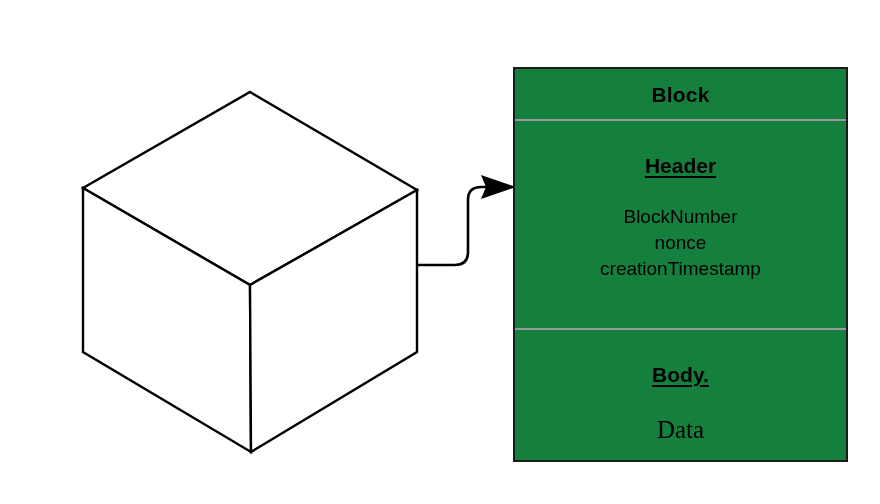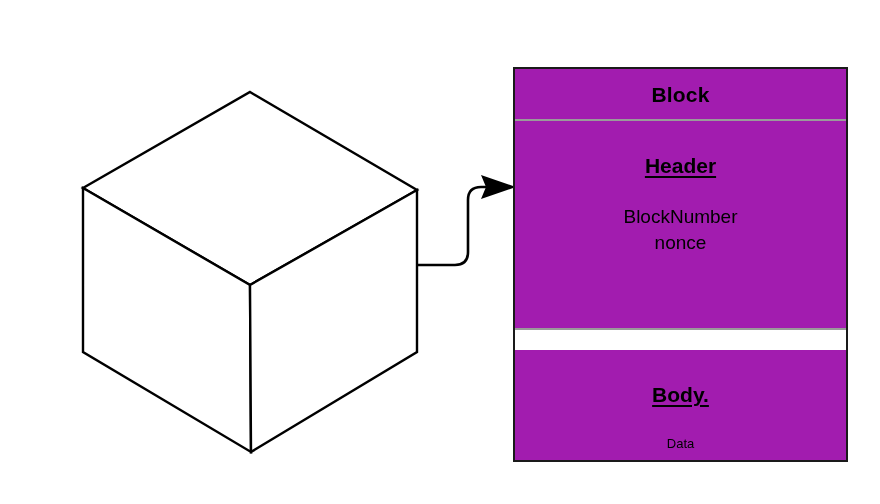--- a/index.html
+++ b/index.html
@@ -36,39 +36,38 @@
     background: #ffffff;
     display: flex;
     flex-direction: column;
   }
 
   .section {
     box-sizing: border-box;
     display: flex;
     flex-direction: column;
     align-items: center;
-    background: #a21caf;
+    background: #15803d;
   }
 
   .section-title-row {
     height: 52px;
     justify-content: center;
     border-bottom: 2px solid #9a9a9a;
   }
 
   .section-header {
     height: 209px;
     border-bottom: 2px solid #9a9a9a;
     padding-top: 12px;
   }
 
   .section-body {
     flex: 1;
     padding-top: 12px;
-    margin-top: 20px;
   }
 
   .box-title {
     font-size: 21px;
     font-weight: bold;
     line-height: 1;
     letter-spacing: 0.2px;
   }
 
   .section-label {
@@ -88,22 +87,23 @@
   }
 
   .field-item {
     font-size: 19px;
     line-height: 26px;
     white-space: nowrap;
   }
 
   .body-content {
     margin-top: 32px;
-    font-size: 13px;
+    font-size: 25px;
     line-height: 1;
+    font-family: Liberation Serif, serif;
   }
 </style>
 </head>
 <body>
 
 <svg id="diagram-canvas" viewBox="0 0 880 504" xmlns="http://www.w3.org/2000/svg">
 
   <g>
 
     <polygon points="250,92 417,190 250,285 83,188" fill="#ffffff" stroke="#000000" stroke-width="2.4" stroke-linejoin="miter"></polygon>
@@ -129,20 +129,21 @@
   <div class="section section-title-row">
     <span class="box-title">Block</span>
   </div>
 
   <div class="section section-header">
     <span class="section-label">Header</span>
 
     <div class="field-list">
       <span class="field-item">BlockNumber</span>
       <span class="field-item">nonce</span>
+      <span class="field-item">creationTimestamp</span>
     </div>
   </div>
 
   <div class="section section-body">
     <span class="section-label">Body.</span>
     <span class="body-content">Data</span>
   </div>
 
 </div>
 

